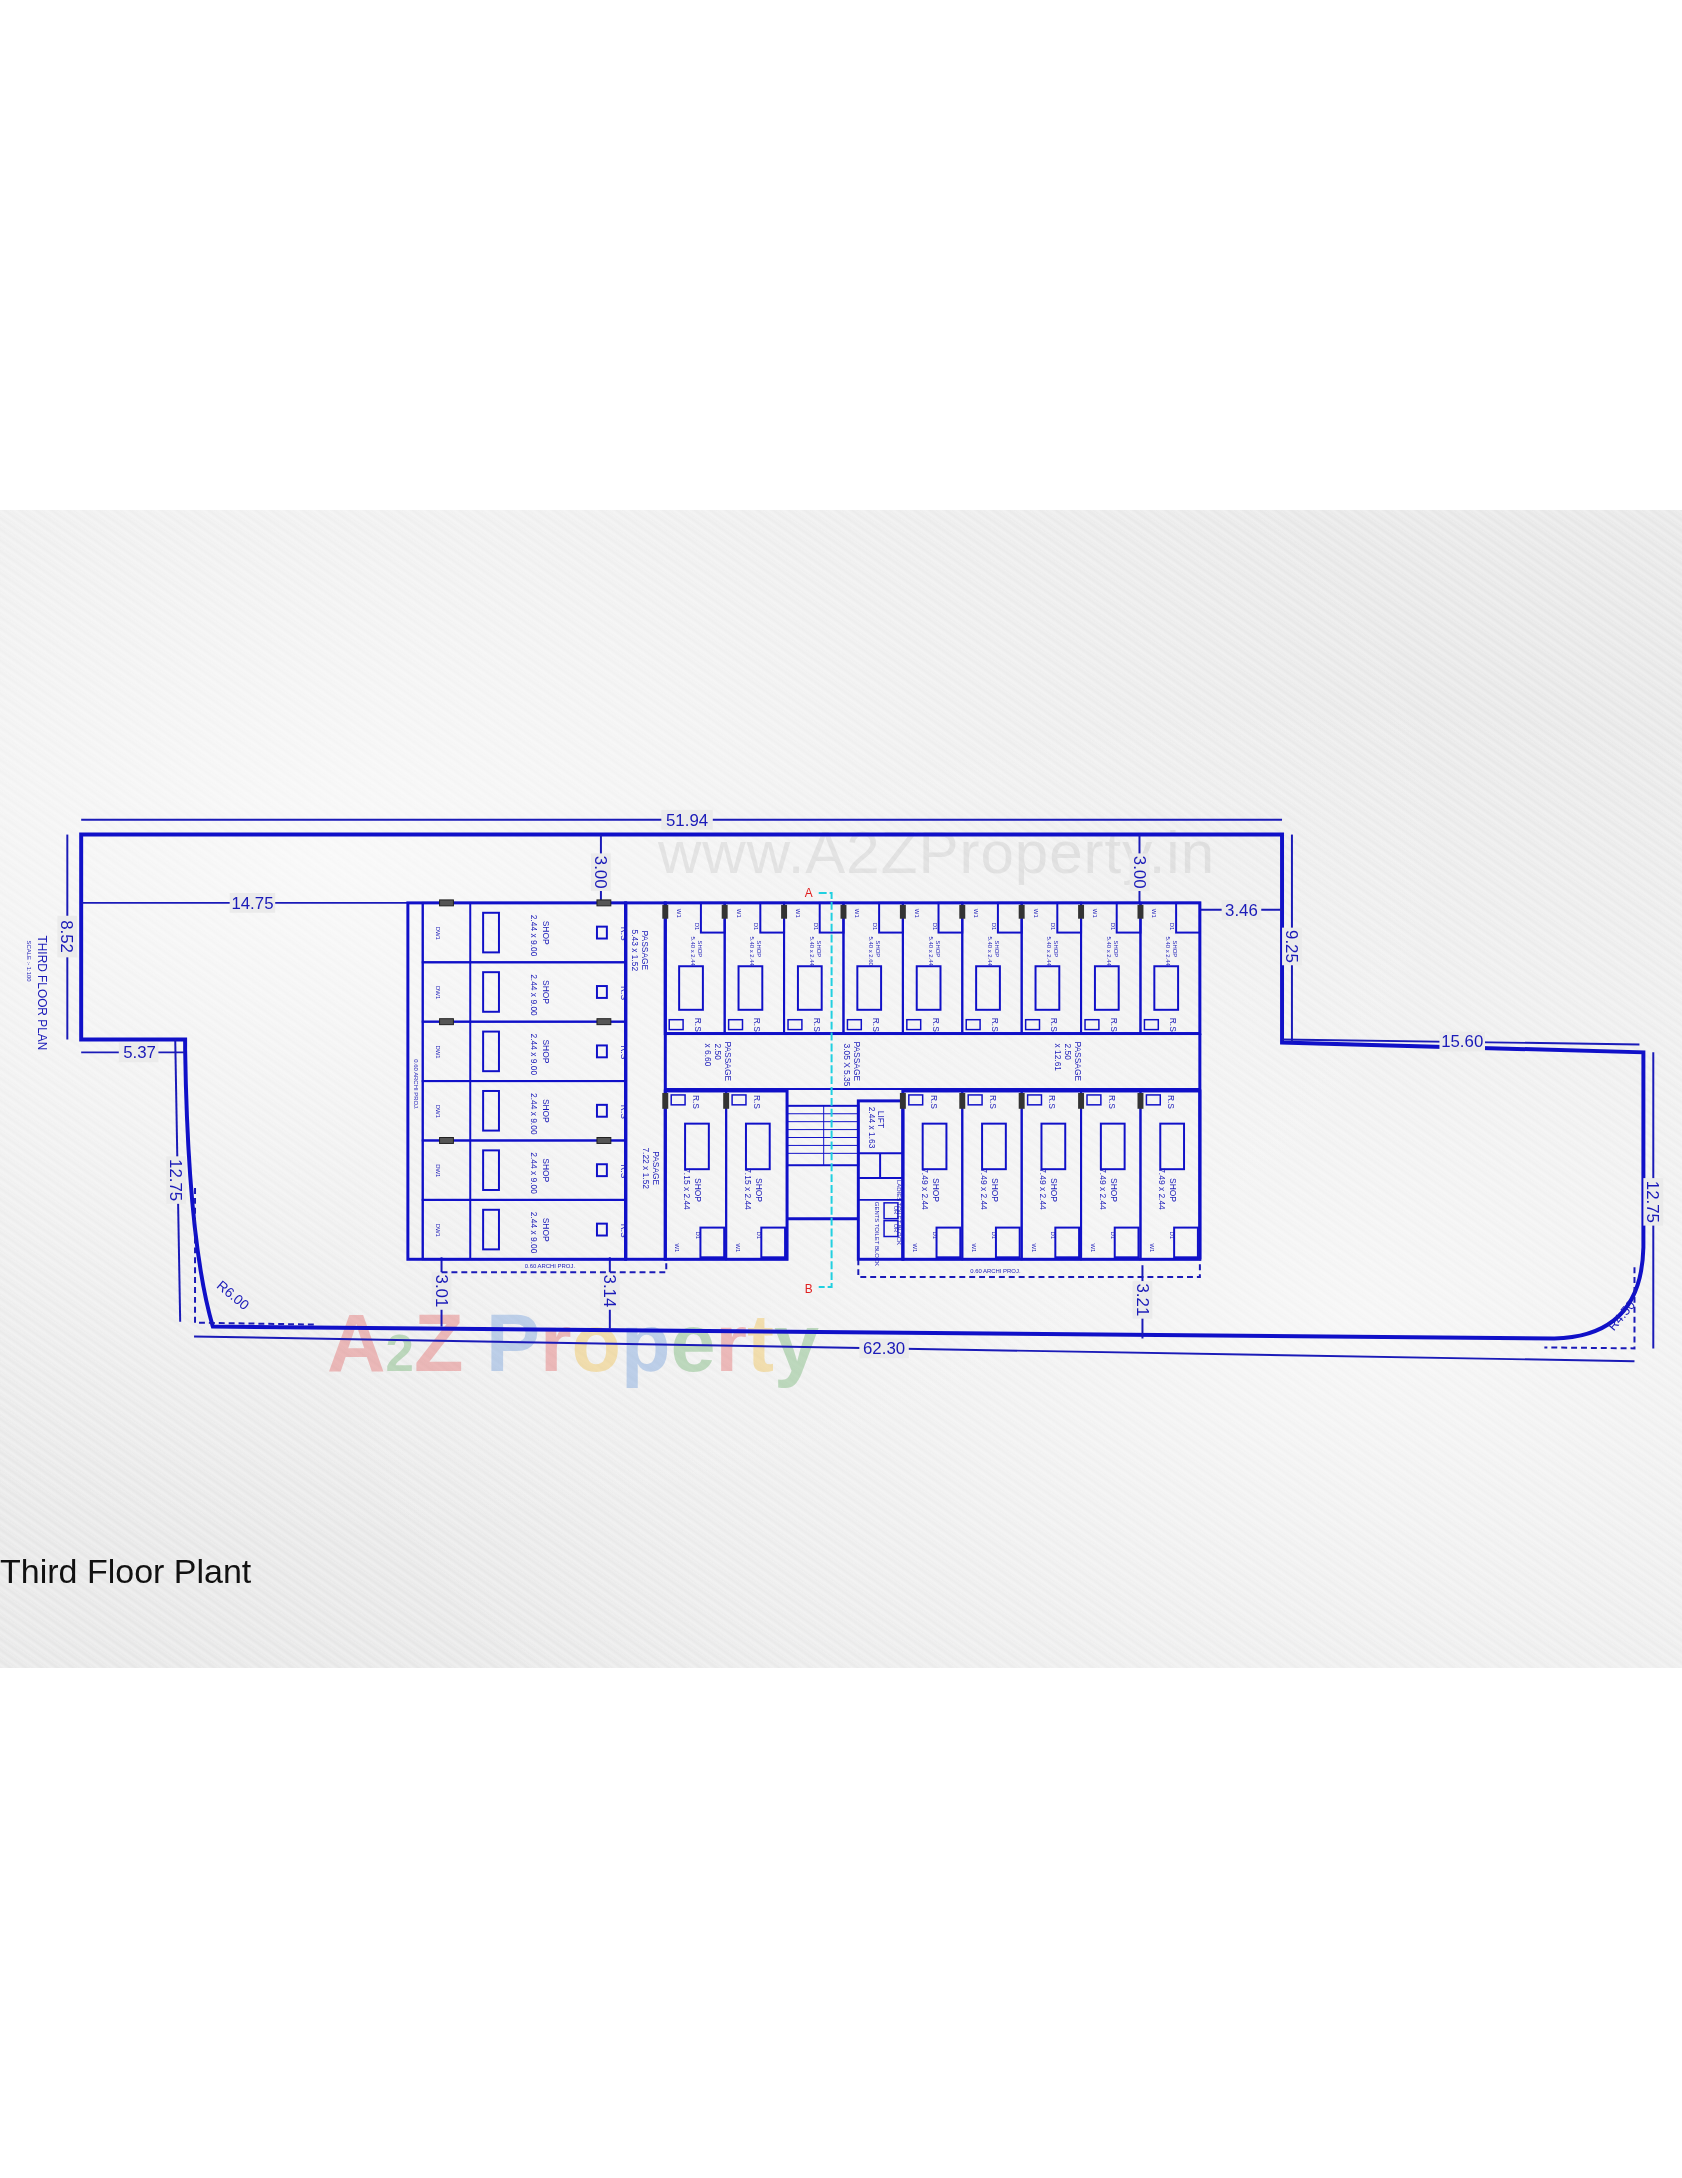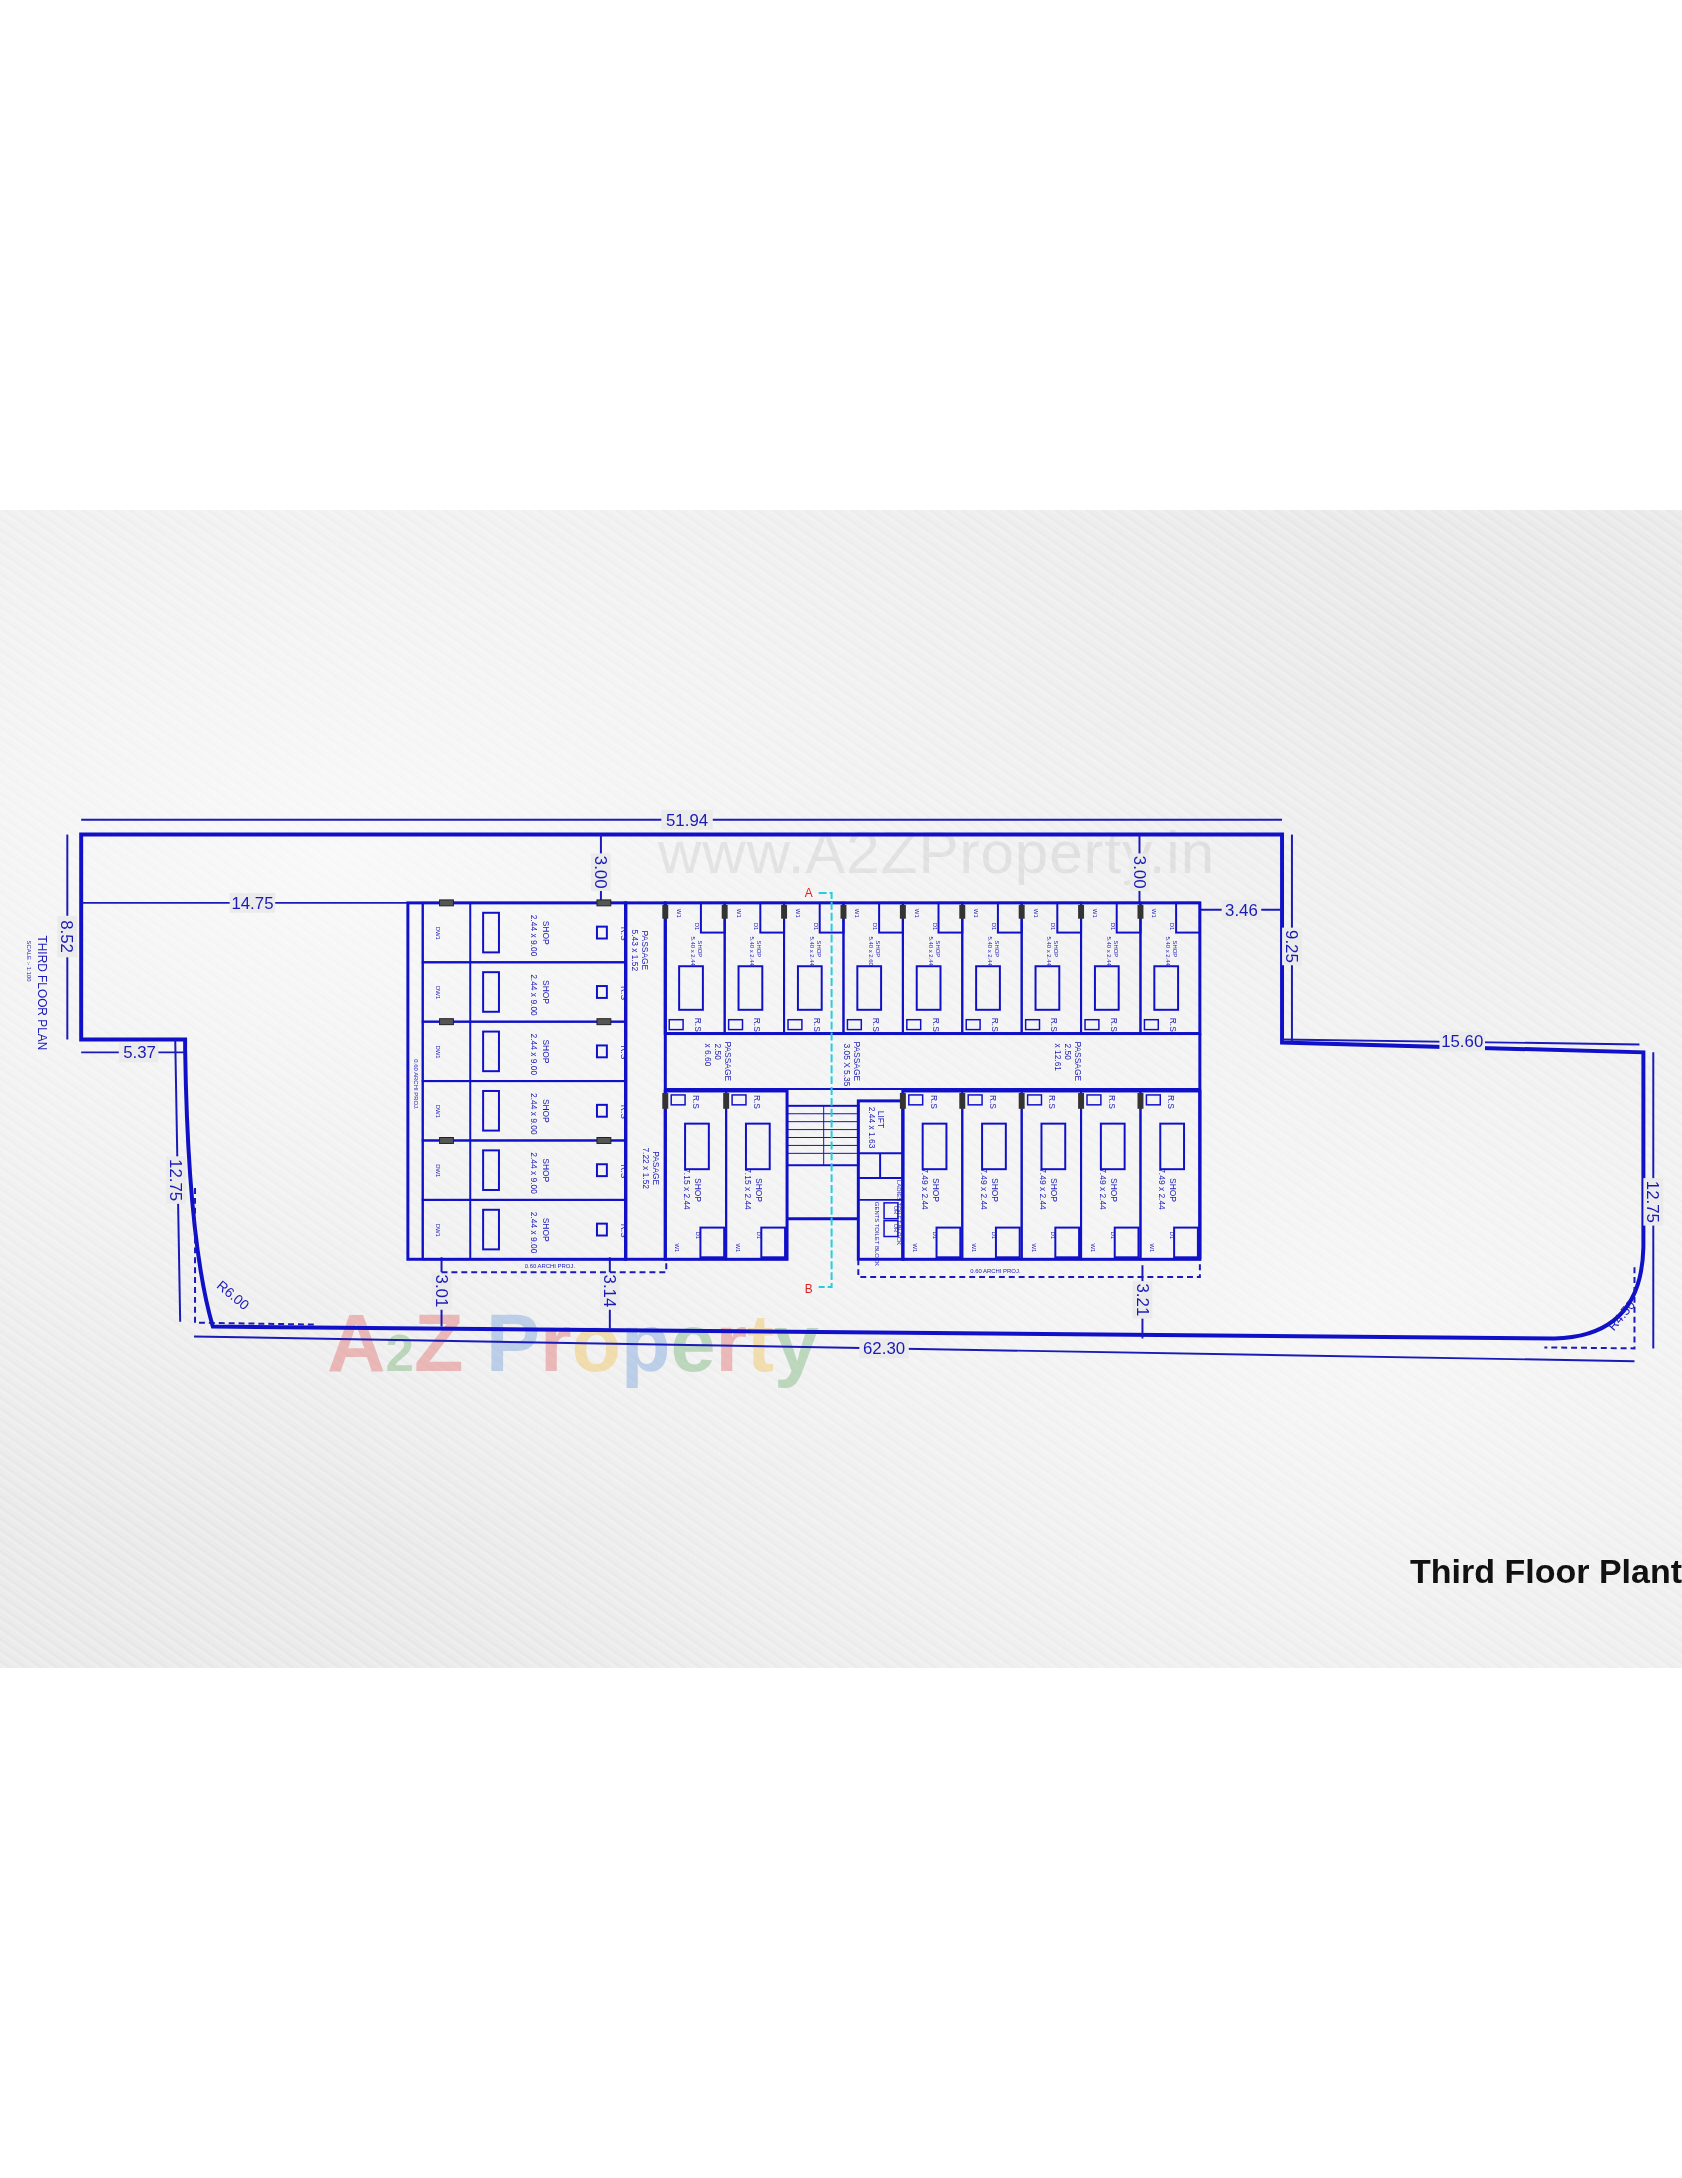--- a/index.html
+++ b/index.html
@@ -10,22 +10,22 @@
       radial-gradient(ellipse at 80% 70%, rgba(255,255,255,.6), rgba(255,255,255,0) 55%),
       repeating-linear-gradient(35deg, #e9e9e9 0px, #efefef 3px, #e6e6e6 6px, #ededed 9px),
       #ebebeb;}
   #plan{position:absolute;left:0;top:0;}
   .wall{stroke:#1010c8;fill:none;}
   .dim{stroke:#1a1ab8;fill:none;stroke-width:2;}
   .txt{fill:#1a1ab8;font-family:"Liberation Sans",sans-serif;}
   .dimtxt{font-size:17px;}
   .small{font-size:8.5px;}
   .tiny{font-size:6px;}
-  #title{position:absolute;left:0;width:1682px;top:1552px;text-align:right;
-    font-weight:bold;font-size:34px;color:#111;font-family:"Liberation Sans",sans-serif;}
+  #title{position:absolute;left:0;width:1682px;top:1552px;text-align:left;
+    font-weight:normal;font-size:34px;color:#111;font-family:"Liberation Sans",sans-serif;}
   #wm-url{position:absolute;left:658px;top:818px;font-size:60px;color:rgba(150,150,150,.18);font-family:"Liberation Sans",sans-serif;letter-spacing:1px;}
   #wm-logo{position:absolute;left:327px;top:1297px;font-size:81px;font-weight:bold;font-family:"Liberation Sans",sans-serif;opacity:.35;white-space:nowrap;}
 </style>
 </head>
 <body>
 
 <div id="sheet"></div>
 
 <div id="wm-url">www.A2ZProperty.in</div>
 <div id="wm-logo"><span style="color: rgb(224, 80, 80);">A</span><span style="color: rgb(90, 168, 90); font-size: 51px;">2</span><span style="color: rgb(224, 80, 80);">Z</span><span style="color: rgb(255, 255, 255);"> </span><span style="color: rgb(91, 143, 216);">P</span><span style="color: rgb(224, 80, 80);">r</span><span style="color: rgb(240, 184, 48);">o</span><span style="color: rgb(91, 143, 216);">p</span><span style="color: rgb(90, 168, 90);">e</span><span style="color: rgb(224, 80, 80);">r</span><span style="color: rgb(240, 184, 48);">t</span><span style="color: rgb(90, 168, 90);">y</span></div>

